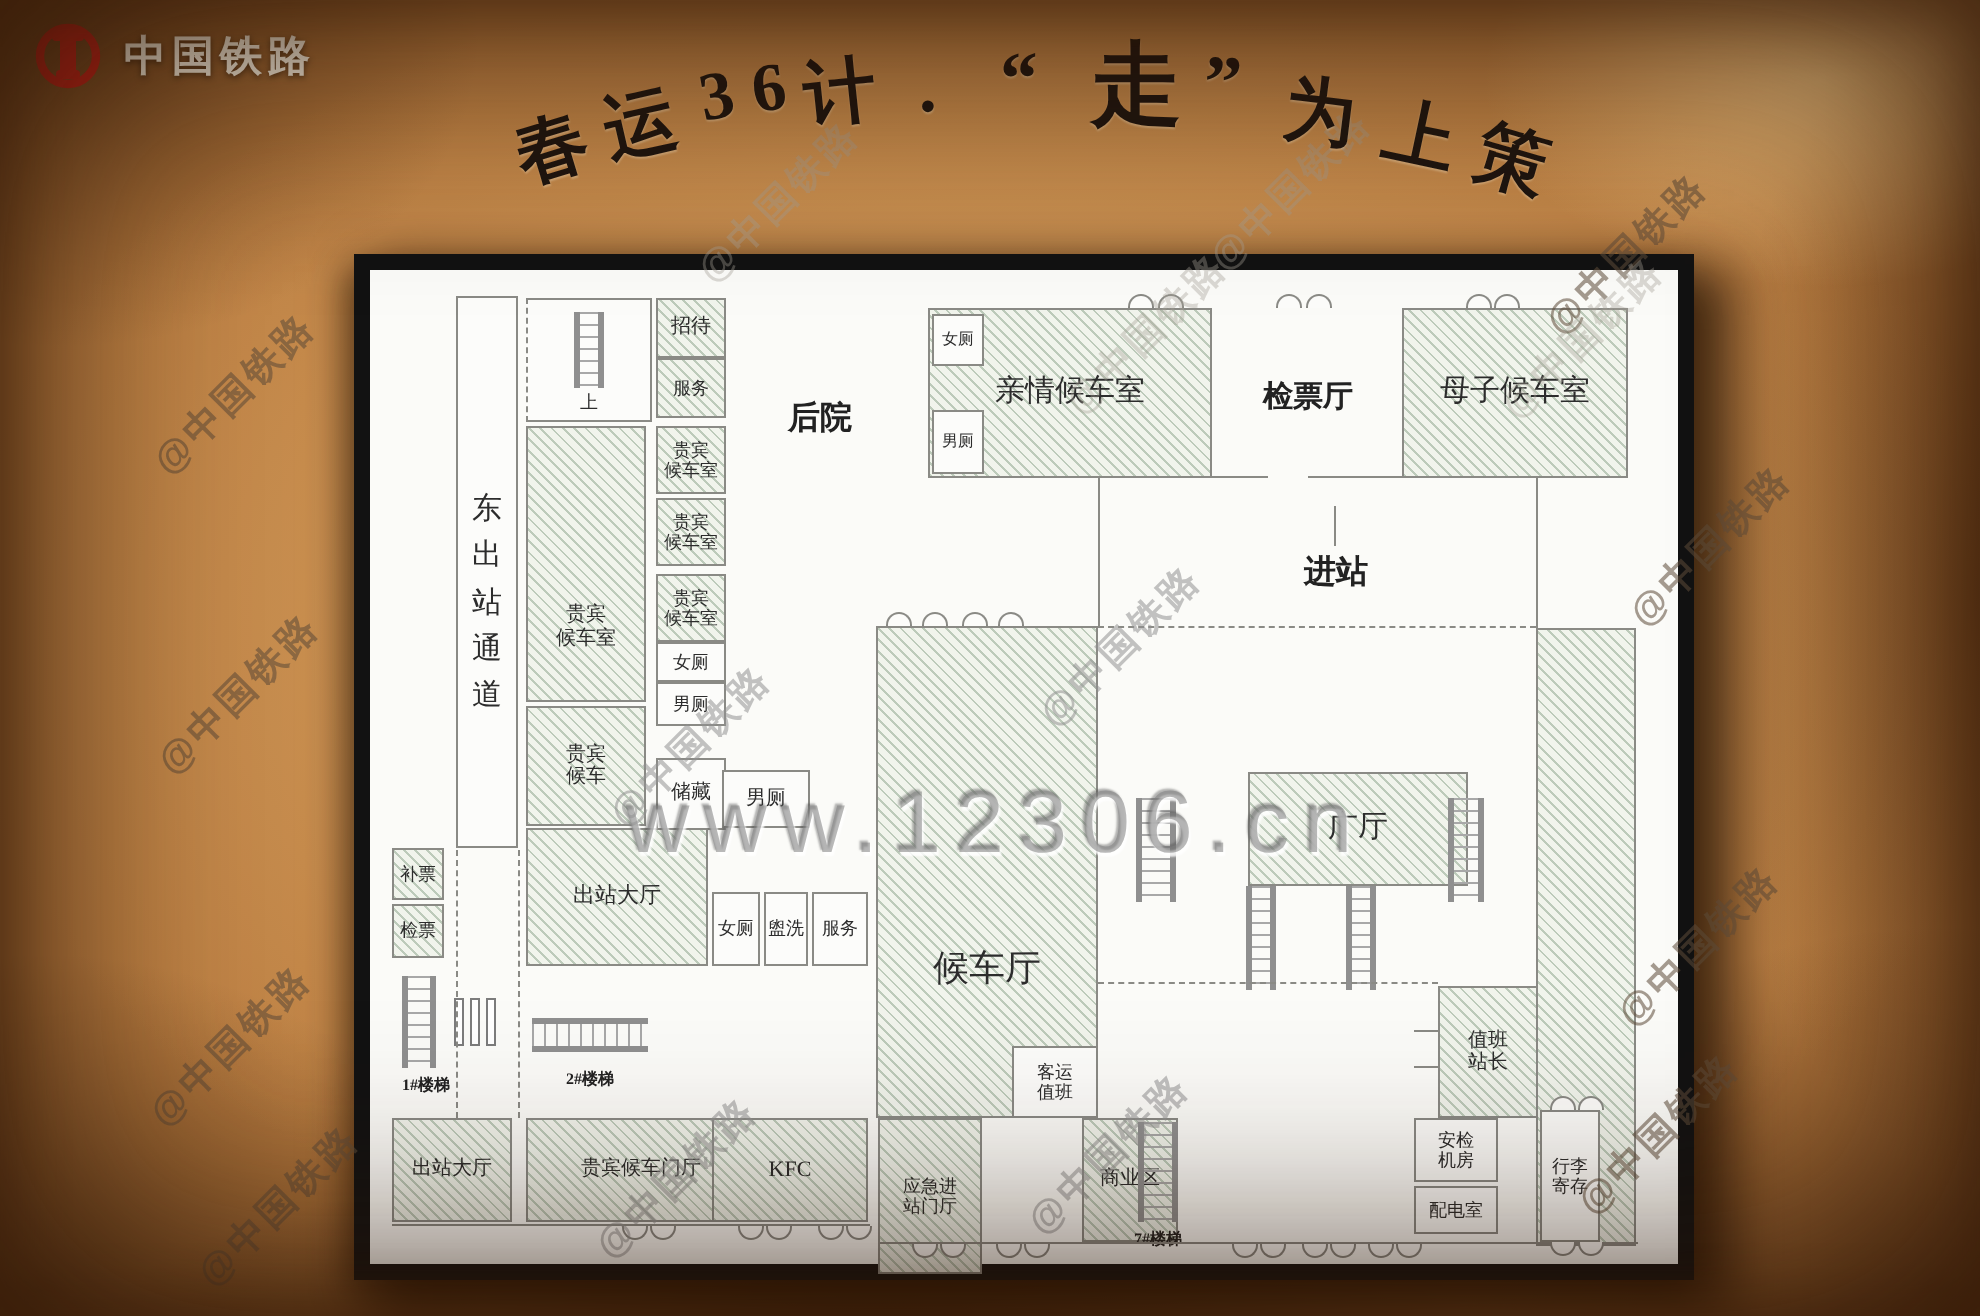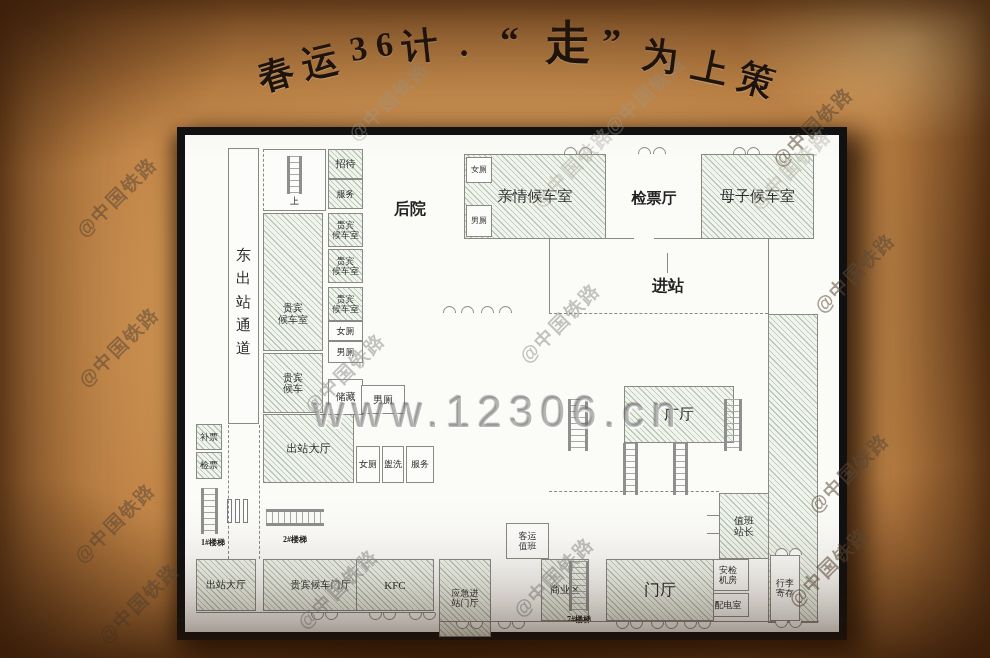--- a/index.html
+++ b/index.html
@@ -52,20 +52,29 @@
   .bd{position:absolute;width:13px;height:7px;background:#fcfcfa;border:1px solid #8a8a85;border-top:none;border-radius:0 0 8px 8px;box-sizing:border-box;}
   #site-mark{position:absolute;left:88px;top:252px;width:450px;text-align:center;font-family:"Liberation Sans",sans-serif;
     font-weight:normal;font-size:44px;letter-spacing:7px;color:rgba(128,128,128,.55);z-index:8;
     text-shadow:1px 2px 1px rgba(255,255,255,.85), -1px -1px 1px rgba(70,70,70,.4);}
 </style>
 </head>
 <body>
 
 <div class="stage">
 
+  <div class="logo">
+    <svg width="36" height="36" viewBox="0 0 36 36">
+      <circle cx="18" cy="18" r="14" fill="none" stroke="#c9231a" stroke-width="4.2"></circle>
+      <rect x="14" y="7" width="8" height="21" rx="3" fill="#c9231a"></rect>
+      <rect x="10" y="6" width="16" height="4.5" rx="2" fill="#c9231a"></rect>
+      <rect x="12" y="25" width="12" height="4.5" rx="2" fill="#c9231a"></rect>
+    </svg>
+    <span class="txt">中国铁路</span>
+  </div>
 
   <div id="titlebox">
       <span class="tc" style="left: 258px; top: 50px; font-size: 36px; transform: rotate(-17deg);">春</span>
       <span class="tc" style="left: 302px; top: 38px; font-size: 36px; transform: rotate(-13deg);">运</span>
       <span class="tc" style="left: 350px; top: 30px; font-size: 34px; transform: rotate(-10deg);">3</span>
       <span class="tc" style="left: 376px; top: 26px; font-size: 34px; transform: rotate(-8deg);">6</span>
       <span class="tc" style="left: 402px; top: 22px; font-size: 36px; transform: rotate(-6deg);">计</span>
       <span class="tc" style="left: 458px; top: 32px; font-size: 36px; transform: rotate(-2deg);">·</span>
       <span class="tc" style="left: 500px; top: 18px; font-size: 38px; transform: rotate(-1deg);">“</span>
       <span class="tc" style="left: 545px; top: 12px; font-size: 46px; transform: rotate(0deg);">走</span>
@@ -130,31 +139,31 @@
         <div class="room w" style="left: 221px; top: 311px; width: 28px; height: 37px; font-size: 9px;">服务</div>
         <div class="room h" style="left: 11px; top: 289px; width: 26px; height: 26px; font-size: 9px;">补票</div>
         <div class="room h" style="left: 11px; top: 317px; width: 26px; height: 27px; font-size: 9px;">检票</div>
         <div class="room h" style="left: 11px; top: 424px; width: 60px; height: 52px; font-size: 10px;">出站大厅</div>
         <div class="room h" style="left: 78px; top: 424px; width: 115px; height: 52px; font-size: 10px;">贵宾候车门厅</div>
         <div class="room h" style="left: 171px; top: 424px; width: 78px; height: 52px; font-size: 11px;">KFC</div>
         <div class="room h" style="left: 279px; top: 19px; width: 142px; height: 85px; font-size: 15px;">亲情候车室</div>
         <div class="room w" style="left: 281px; top: 22px; width: 26px; height: 26px; font-size: 8px;">女厕</div>
         <div class="room w" style="left: 281px; top: 70px; width: 26px; height: 32px; font-size: 8px;">男厕</div>
         <div class="room h" style="left: 516px; top: 19px; width: 113px; height: 85px; font-size: 15px;">母子候车室</div>
+        <div class="room h" style="left: 253px; top: 178px; width: 111px; height: 246px; font-size: 18px; align-items: flex-start; padding-top: 160px;">候车厅</div>
         <div class="room w" style="left: 321px; top: 388px; width: 43px; height: 36px; font-size: 9px;">客运
 值班</div>
         <div class="room h" style="left: 418px; top: 251px; width: 110px; height: 57px; font-size: 15px; margin-left: 21px;">广厅</div>
         <div class="room h" style="left: 534px; top: 358px; width: 50px; height: 66px; font-size: 10px;">值班
 站长</div>
         <div class="room w" style="left: 522px; top: 424px; width: 42px; height: 32px; font-size: 9px;">安检
 机房</div>
         <div class="room w" style="left: 522px; top: 458px; width: 42px; height: 24px; font-size: 9px;">配电室</div>
         <div class="room w" style="left: 585px; top: 420px; width: 30px; height: 66px; font-size: 9px;">行李
 寄存</div>
-        <div class="room h" style="left: 421px; top: 424px; width: 108px; height: 62px; font-size: 16px;">门厅</div>
         <div class="room h" style="left: 254px; top: 424px; width: 52px; height: 78px; font-size: 9px;">应急进
 站门厅</div>
         <div class="room h" style="left: 308px; top: 424px; width: 48px; height: 62px; font-size: 10px; margin-left: 48px;">商业区</div>
         <div class="lbl" style="left: 190px; top: 62px; width: 70px; height: 24px; font-size: 16px;">后院</div>
         <div class="lbl" style="left: 431px; top: 52px; width: 76px; height: 22px; font-size: 15px;">检票厅</div>
         <div class="lbl" style="left: 455px; top: 140px; width: 56px; height: 22px; font-size: 16px;">进站</div>
         <div class="lbl" style="left: 0px; top: 401px; width: 56px; height: 12px; font-size: 8px;">1#楼梯</div>
         <div class="lbl" style="left: 81px; top: 398px; width: 58px; height: 12px; font-size: 8px;">2#楼梯</div>
         <div class="lbl" style="left: 366px; top: 479px; width: 56px; height: 10px; font-size: 8px;">7#楼梯</div>
         <div class="esc" style="left: 16px; top: 353px; width: 17px; height: 46px;"></div>

